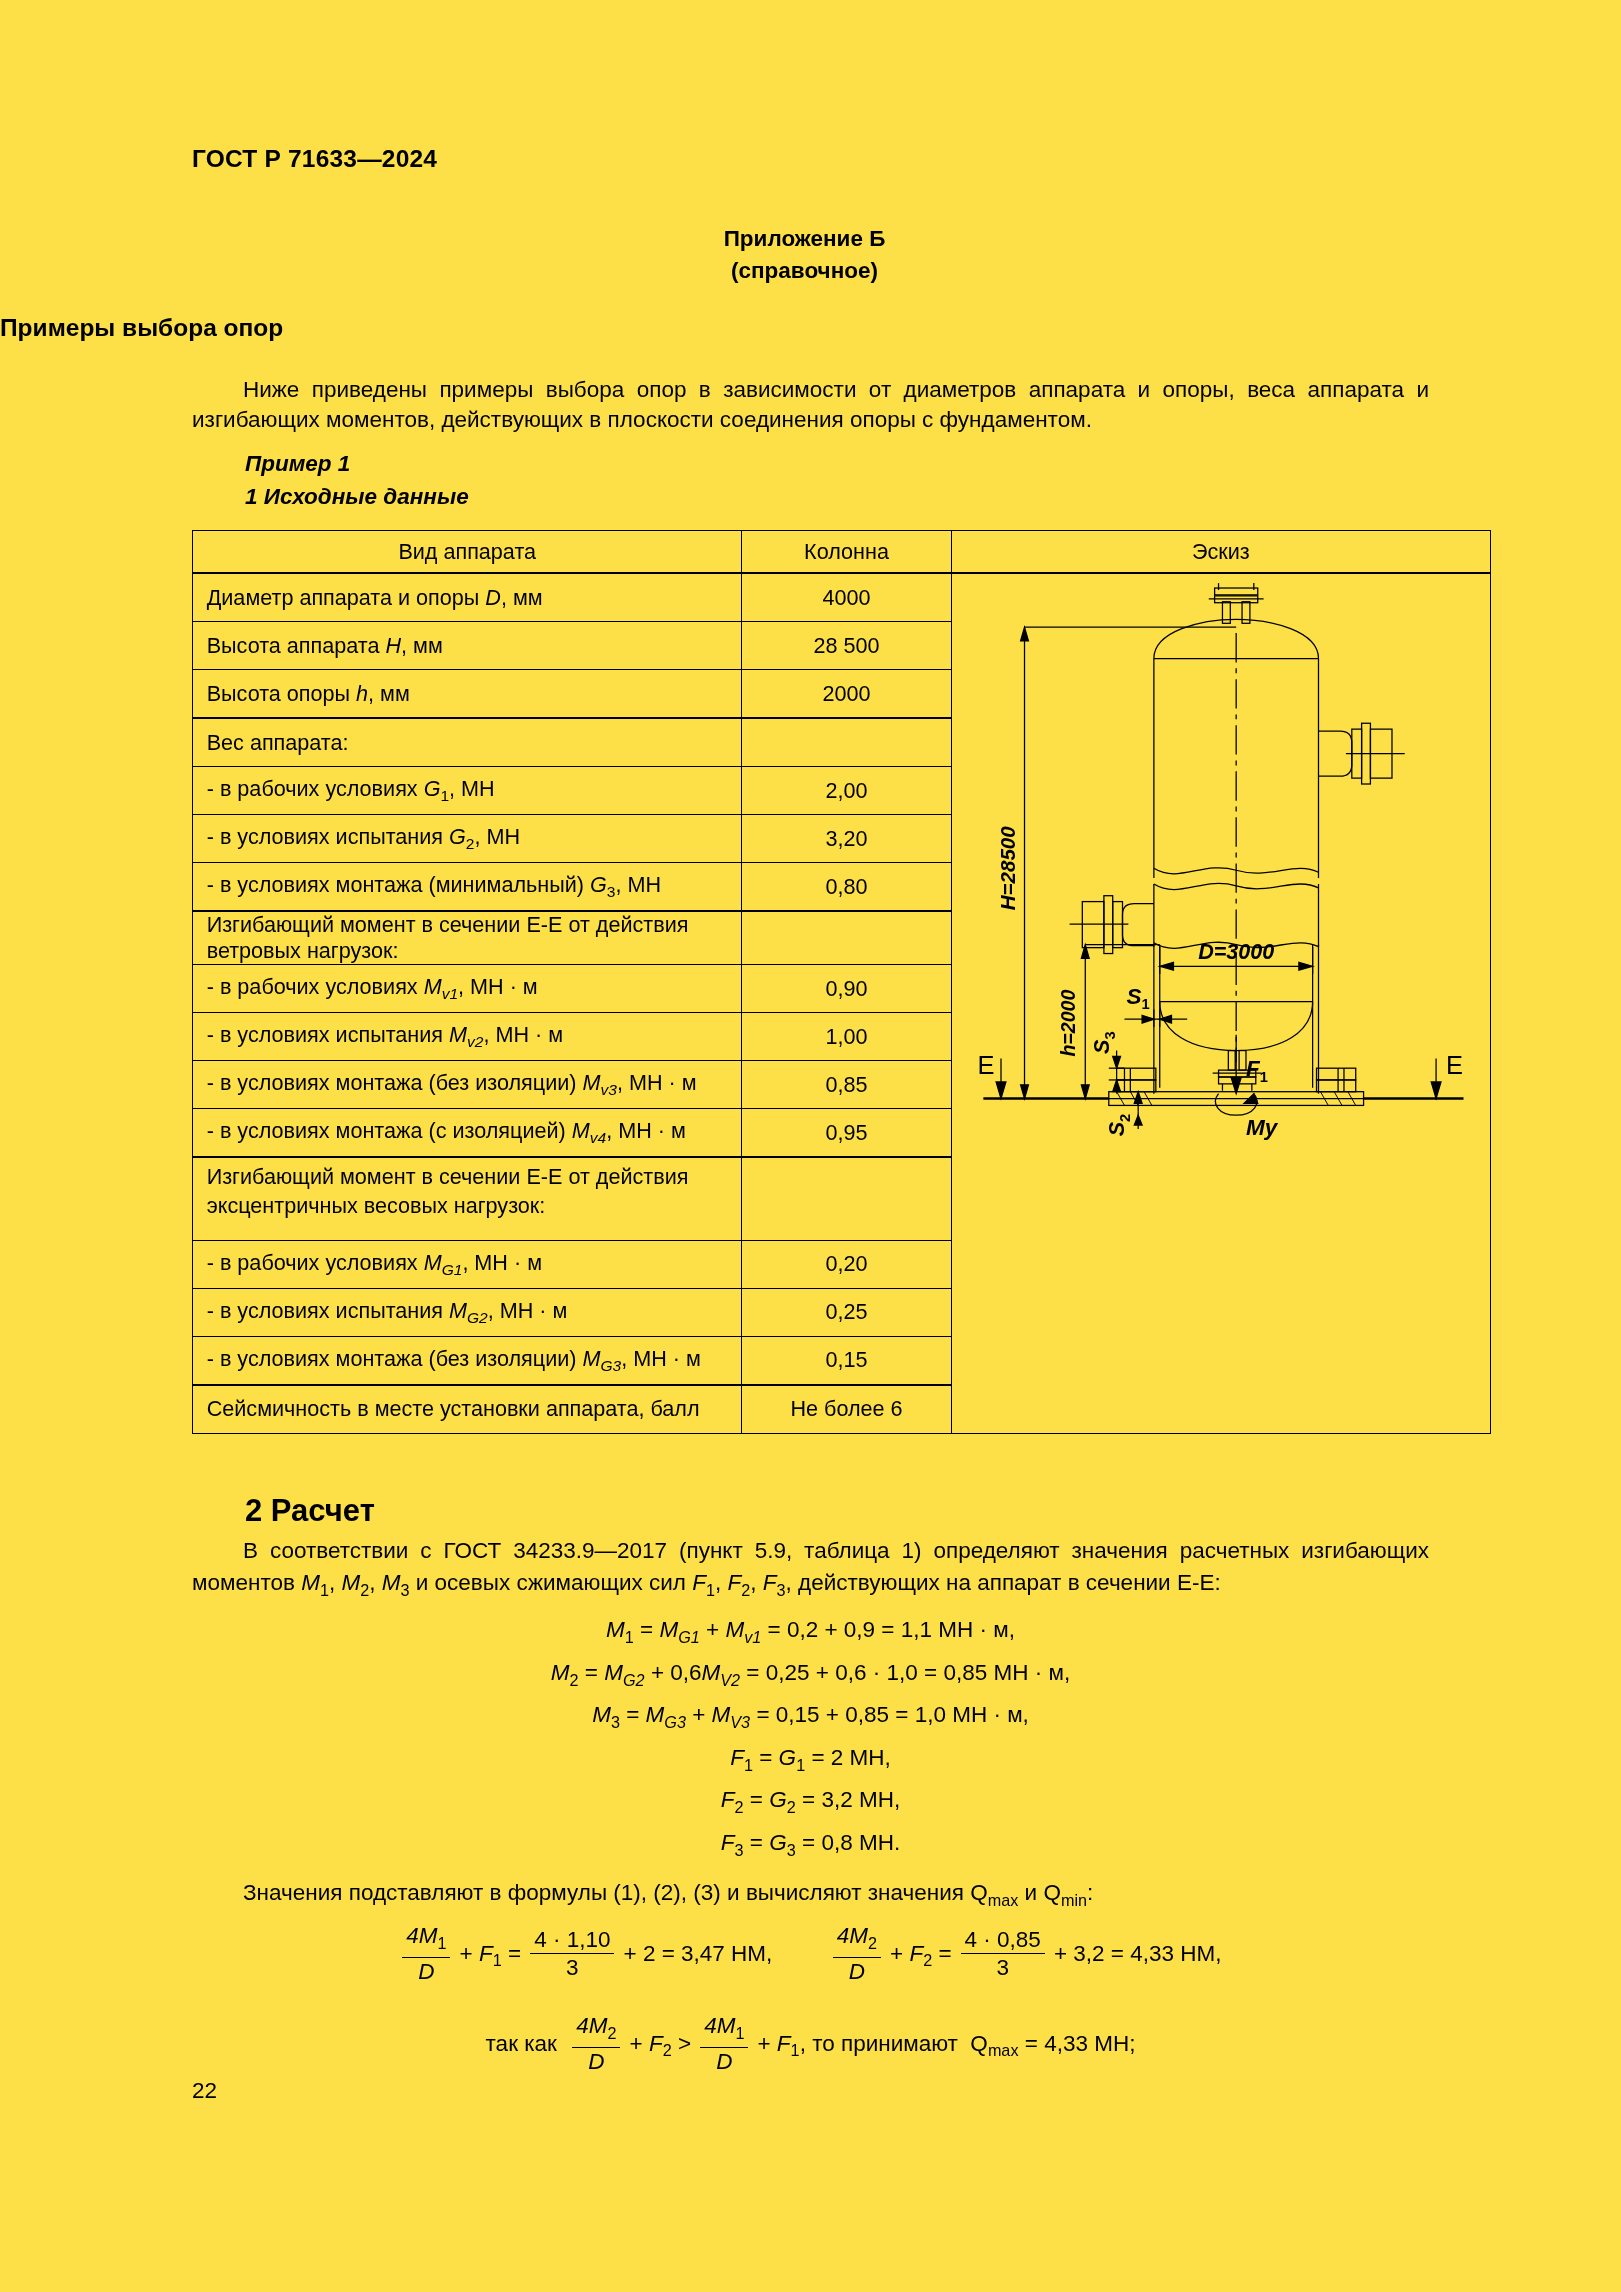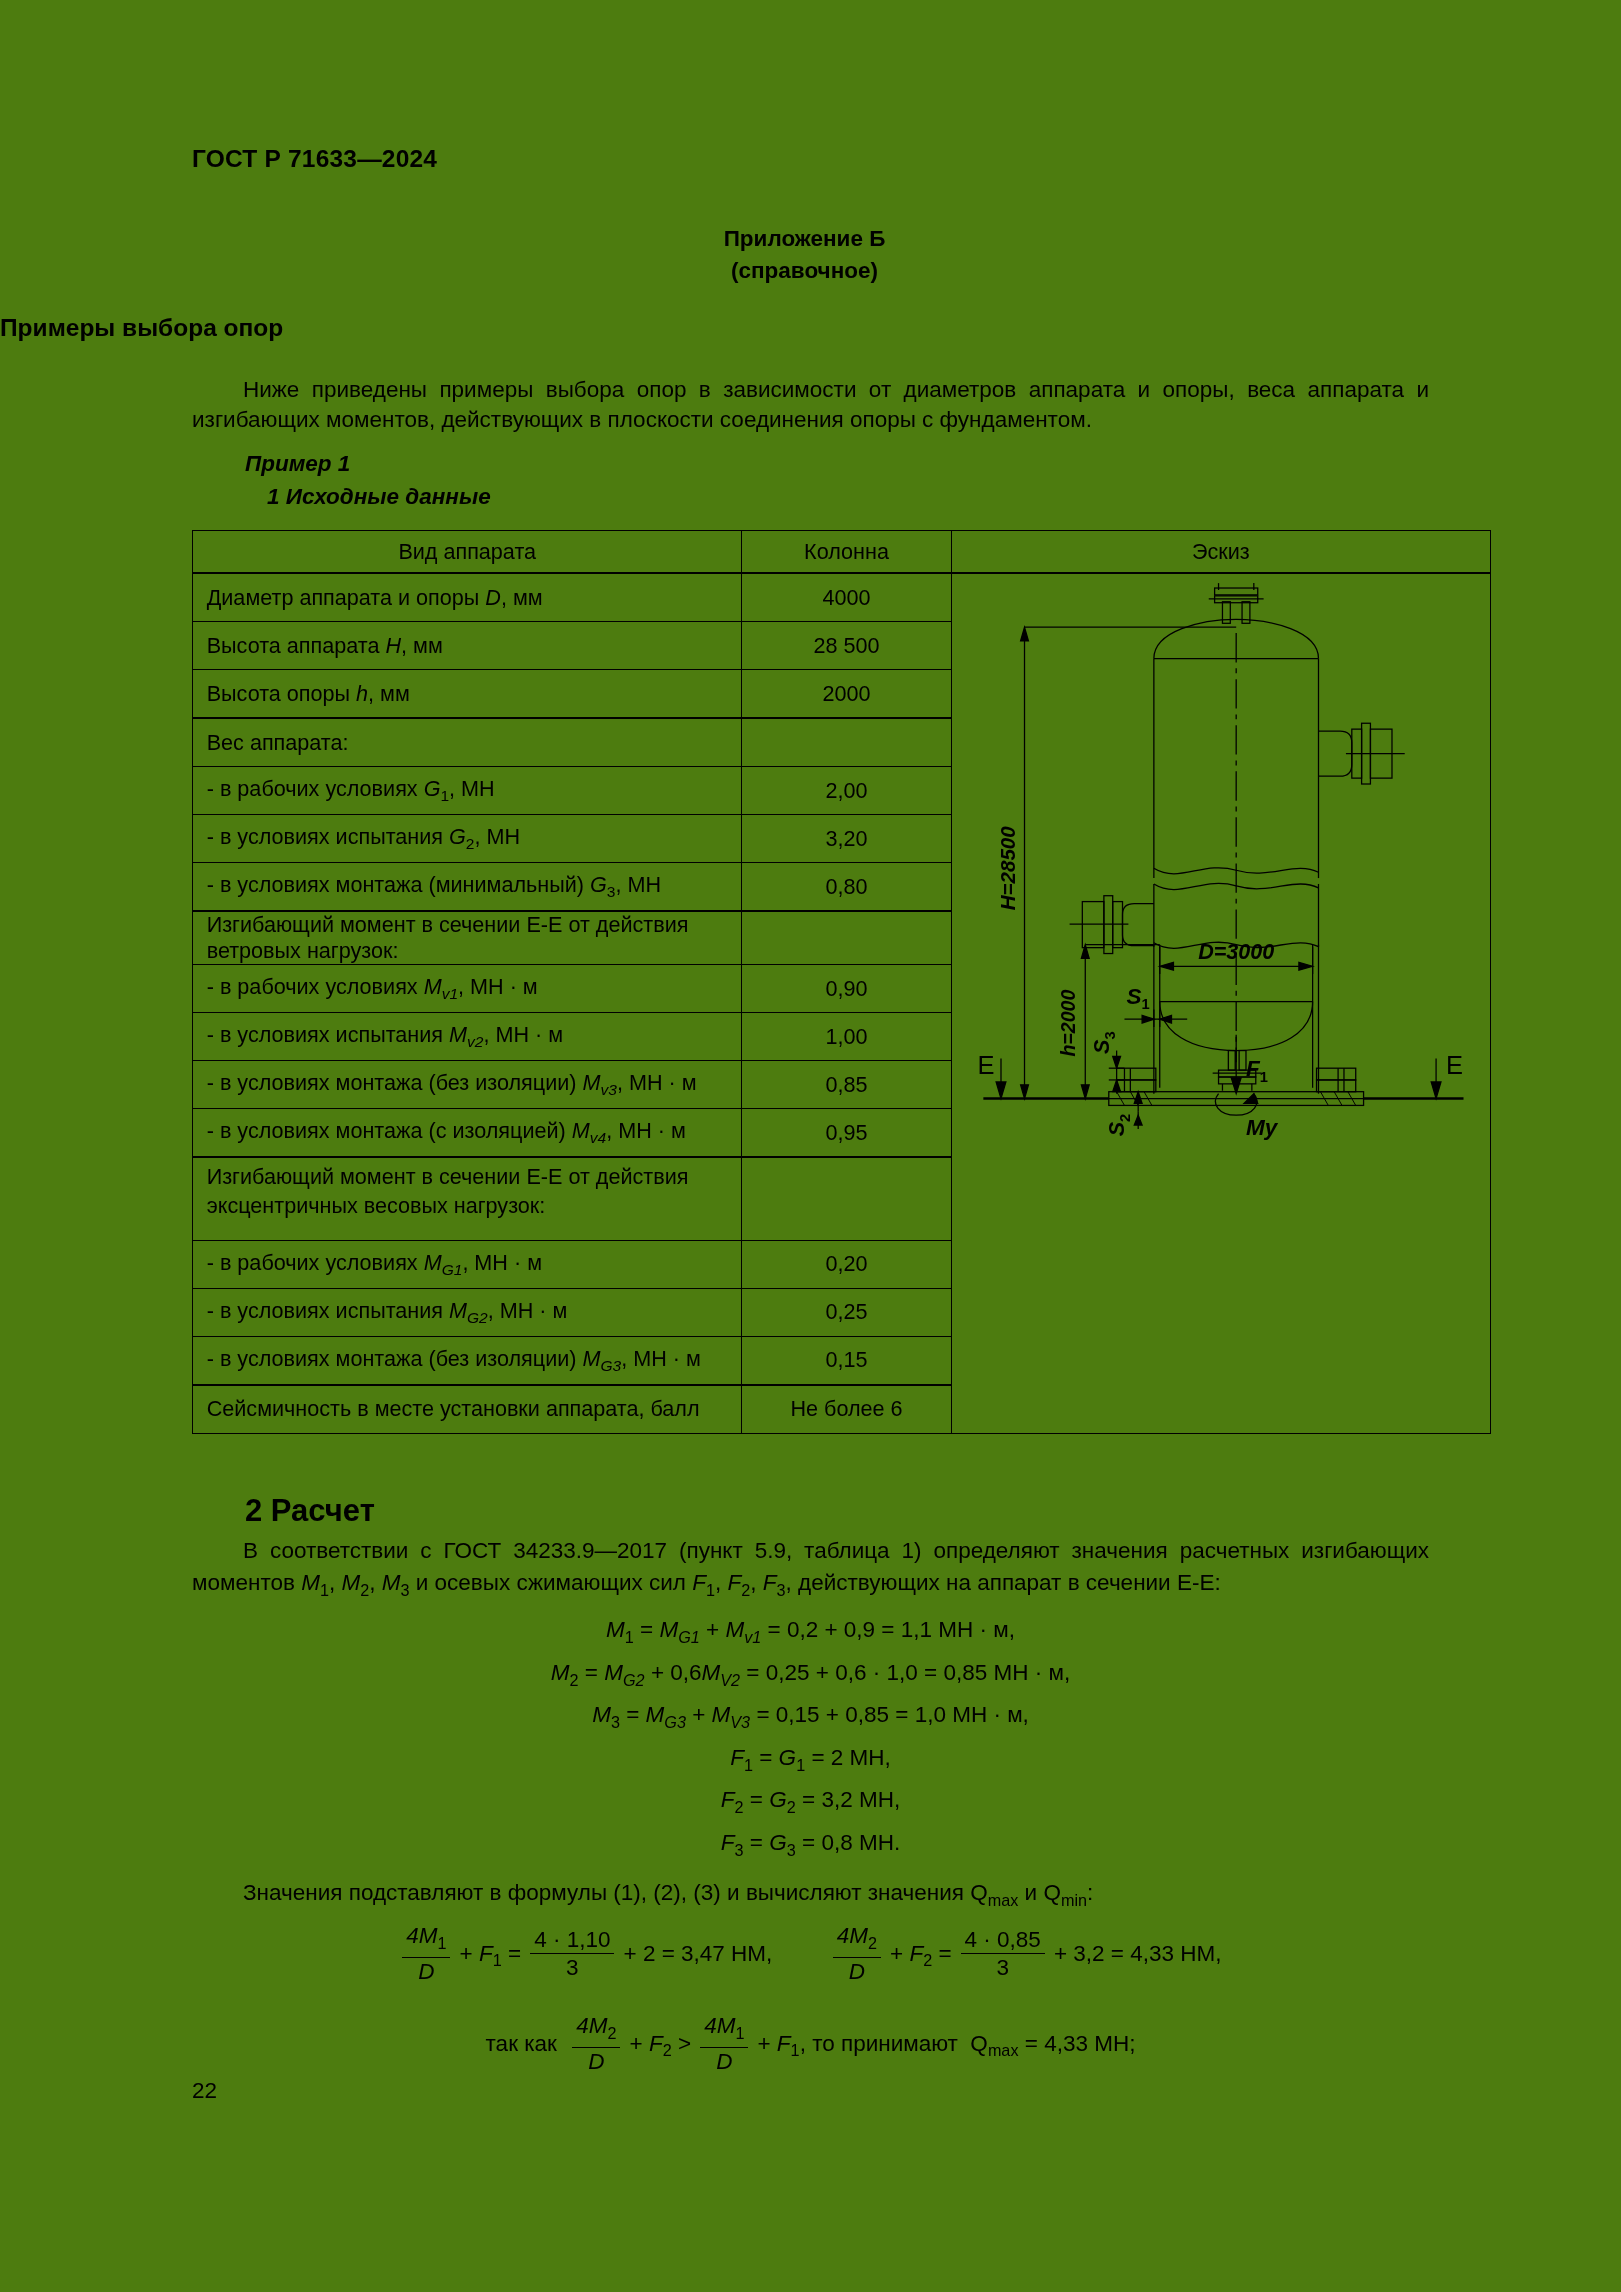--- a/index.html
+++ b/index.html
@@ -4,21 +4,21 @@
 <style>
   html, body {
     margin: 0;
     padding: 0;
     background: #ffffff;
   }
   .page {
     position: relative;
     width: 1621px;
     height: 2293px;
-    background: #4d7c0f;
+    background: #fde047;
     font-family: "Liberation Sans", sans-serif;
     color: #000000;
     overflow: hidden;
   }
 
   
   .doc-header {
     position: absolute;
     left: 192px;
     top: 145px;
@@ -63,21 +63,21 @@
   .intro .ind { display: inline-block; width: 51px; }
 
   .example-head {
     position: absolute;
     left: 245px;
     font-size: 22.5px;
     font-style: italic;
     font-weight: bold;
   }
   .example-head.e1 { top: 451px; }
-  .example-head.e2 { top: 484px; margin-left: 22px; }
+  .example-head.e2 { top: 484px; }
 
   
   .data-table {
     position: absolute;
     left: 192px;
     top: 530px;
     width: 1299px;
     border-collapse: collapse;
     table-layout: fixed;
     font-size: 21.6px;

